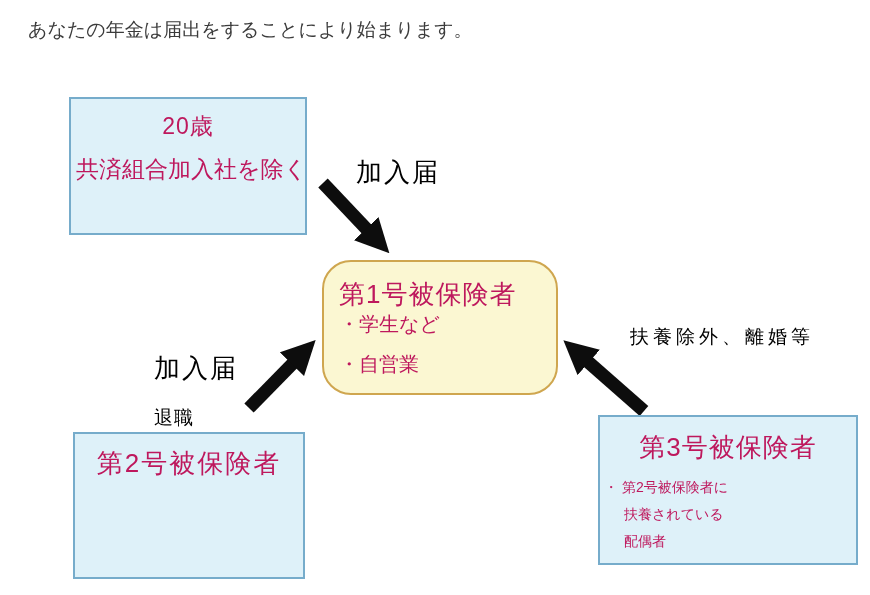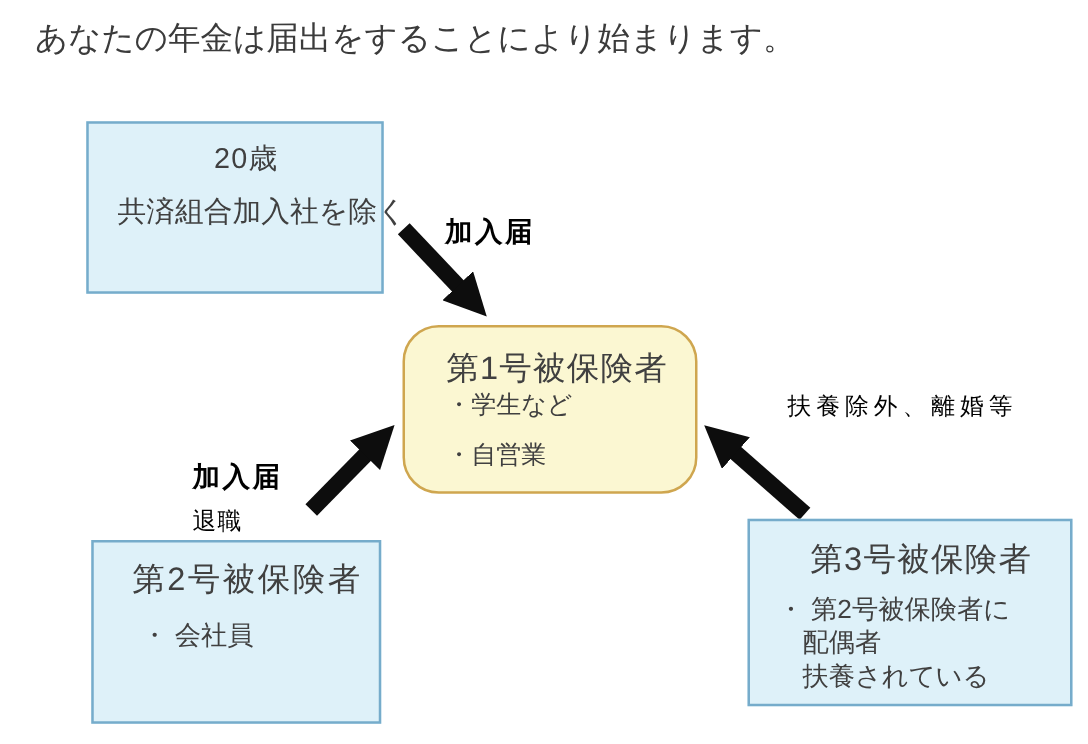--- a/index.html
+++ b/index.html
@@ -12,21 +12,21 @@
     position: relative;
     width: 870px;
     height: 595px;
     background: #ffffff;
     overflow: hidden;
   }
   .page-title {
     position: absolute;
     left: 28px;
     top: 14px;
-    font-size: 26px;
+    font-size: 19px;
     line-height: 32px;
     color: #3b3b3b;
     letter-spacing: 0px;
     white-space: nowrap;
   }
   .arrows {
     position: absolute;
     left: 0;
     top: 0;
     pointer-events: none;
@@ -35,22 +35,21 @@
     stroke: var(--arrow, #0d0d0d);
     stroke-width: 13;
   }
   .arrow-head {
     fill: var(--arrow, #0d0d0d);
   }
   .box {
     position: absolute;
     box-sizing: border-box;
     border: 2px solid;
-    color: #404040;
-    padding-left: 18px;
+    color: #be185d;
   }
   .box.blue {
     background: var(--box-blue-fill, #def1f9);
     border-color: var(--box-blue-border, #76accb);
   }
   .box.yellow {
     background: var(--box-yellow-fill, #fbf7d2);
     border-color: var(--box-yellow-border, #cfa64f);
   }
   .box-heading {
@@ -94,41 +93,40 @@
     padding-left: 20px;
     white-space: nowrap;
   }
   .box-insured2 .box-item.first { margin-top: 14px; }
   .box-insured3 { left: 598px; top: 415px; width: 260px; height: 150px; }
   .box-insured3 .box-heading {
     text-align: center;
     margin-top: 13px;
   }
   .box-insured3 .box-item {
-    font-size: 21px;
+    font-size: 14px;
     line-height: 27px;
     padding-left: 4px;
     white-space: nowrap;
   }
   .box-insured3 .box-item.first { margin-top: 9px; }
   .box-insured3 .box-item.cont { padding-left: 24px; }
   .arrow-label {
     position: absolute;
     color: #000000;
     white-space: nowrap;
   }
   .arrow-label .bold-line {
-    font-weight: bold;
-    font-size: 22px;
+    font-weight: normal;
+    font-size: 26px;
     letter-spacing: 2px;
-    margin-top: 16px;
   }
   .arrow-label .sub-line {
     font-size: 19px;
-    margin-top: 7px;
+    margin-top: 19px;
     letter-spacing: 1px;
   }
   .arrow-label.top-label   { left: 356px; top: 155px; }
   .arrow-label.left-label  { left: 154px; top: 351px; }
   .arrow-label.right-label { left: 630px; top: 305px; }
   .arrow-label.right-label .sub-line { letter-spacing: 4px; }
 </style>
 </head>
 <body>
 
@@ -155,28 +153,27 @@
   </div>
 
   <div class="box yellow box-insured1">
     <div class="box-heading">第1号被保険者</div>
     <div class="box-item">・学生など</div>
     <div class="box-item first">・自営業</div>
   </div>
 
   <div class="box blue box-insured2">
     <div class="box-heading">第2号被保険者</div>
-    <div class="box-item first">・ 会社員</div>
   </div>
 
   <div class="box blue box-insured3">
     <div class="box-heading">第3号被保険者</div>
     <div class="box-item first">・ 第2号被保険者に</div>
+    <div class="box-item cont">扶養されている</div>
     <div class="box-item cont">配偶者</div>
-    <div class="box-item cont">扶養されている</div>
   </div>
 
   <div class="arrow-label top-label">
     <div class="bold-line">加入届</div>
   </div>
 
   <div class="arrow-label left-label">
     <div class="bold-line">加入届</div>
     <div class="sub-line">退職</div>
   </div>

